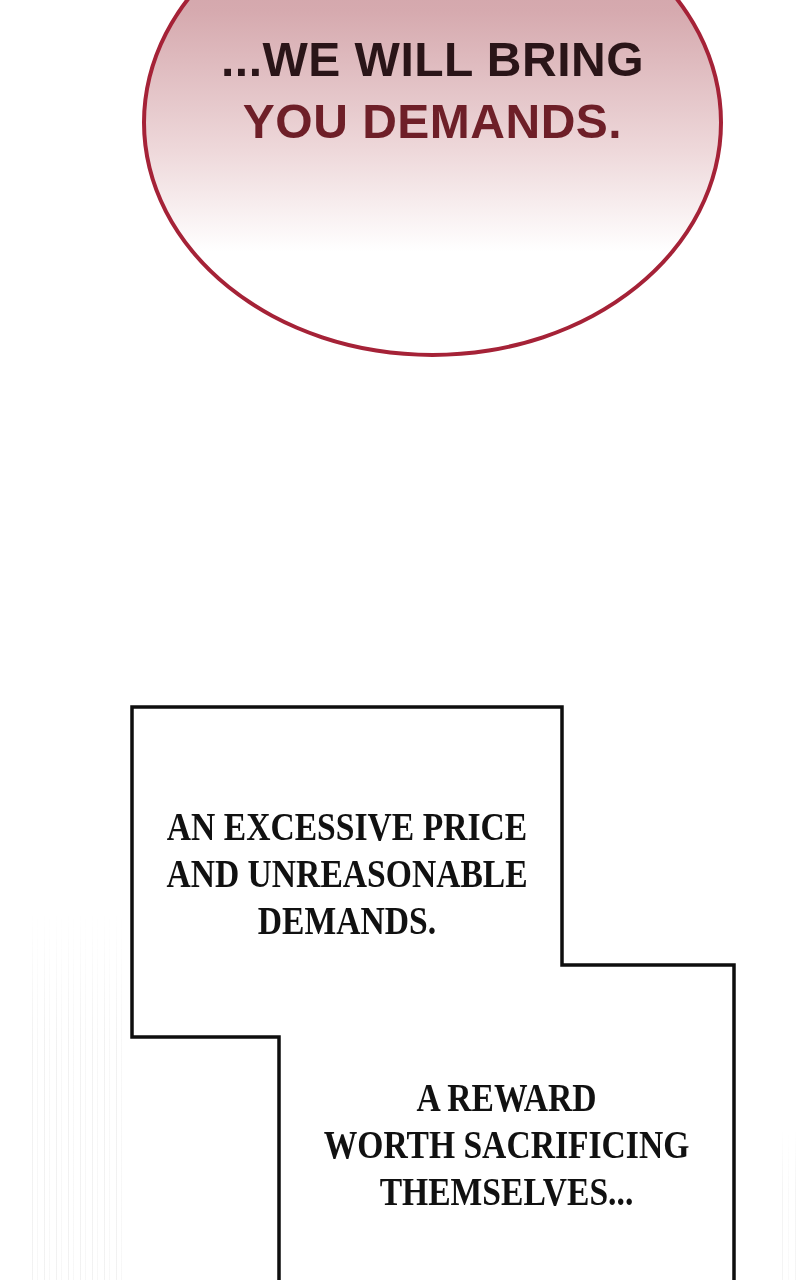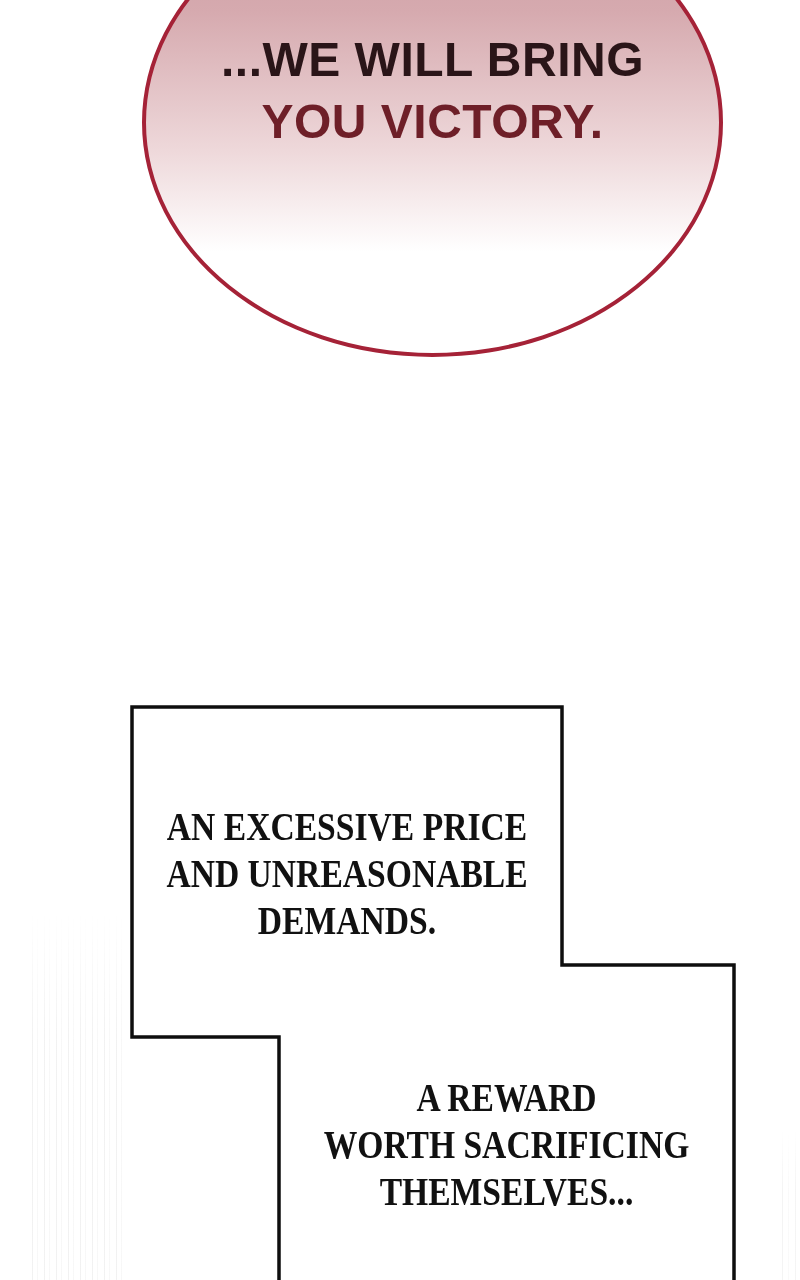--- a/index.html
+++ b/index.html
@@ -128,21 +128,21 @@
 <body>
 
 <div class="page" style="--page-bg: #ffffff; --bubble-border: #a52237; --bubble-gradient-top: #cb9aa1; --bubble-gradient-mid: #d6aaaf; --speech-line1: #2a1518; --speech-line2: #6e1f28; --panel-border: #0e0e0e; --caption-text: #111111;">
 
   <div class="streaks streaks-left"></div>
   <div class="streaks streaks-right"></div>
 
   <div class="bubble">
     <div class="bubble-text">
       <div class="bubble-line-1">...WE WILL BRING</div>
-      <div class="bubble-line-2">YOU VICTORY.</div>
+      <div class="bubble-line-2">YOU DEMANDS.</div>
     </div>
   </div>
 
   <svg class="panels" viewBox="0 0 800 1280" xmlns="http://www.w3.org/2000/svg" aria-hidden="true">
     <path class="panel-path" d="M 100 707 H 530 V 965 H 702 V 1284 H 247 V 1037 H 100 Z"></path>
   </svg>
 
   <div class="caption caption-a">
     <div>AN EXCESSIVE PRICE</div>
     <div>AND UNREASONABLE</div>

